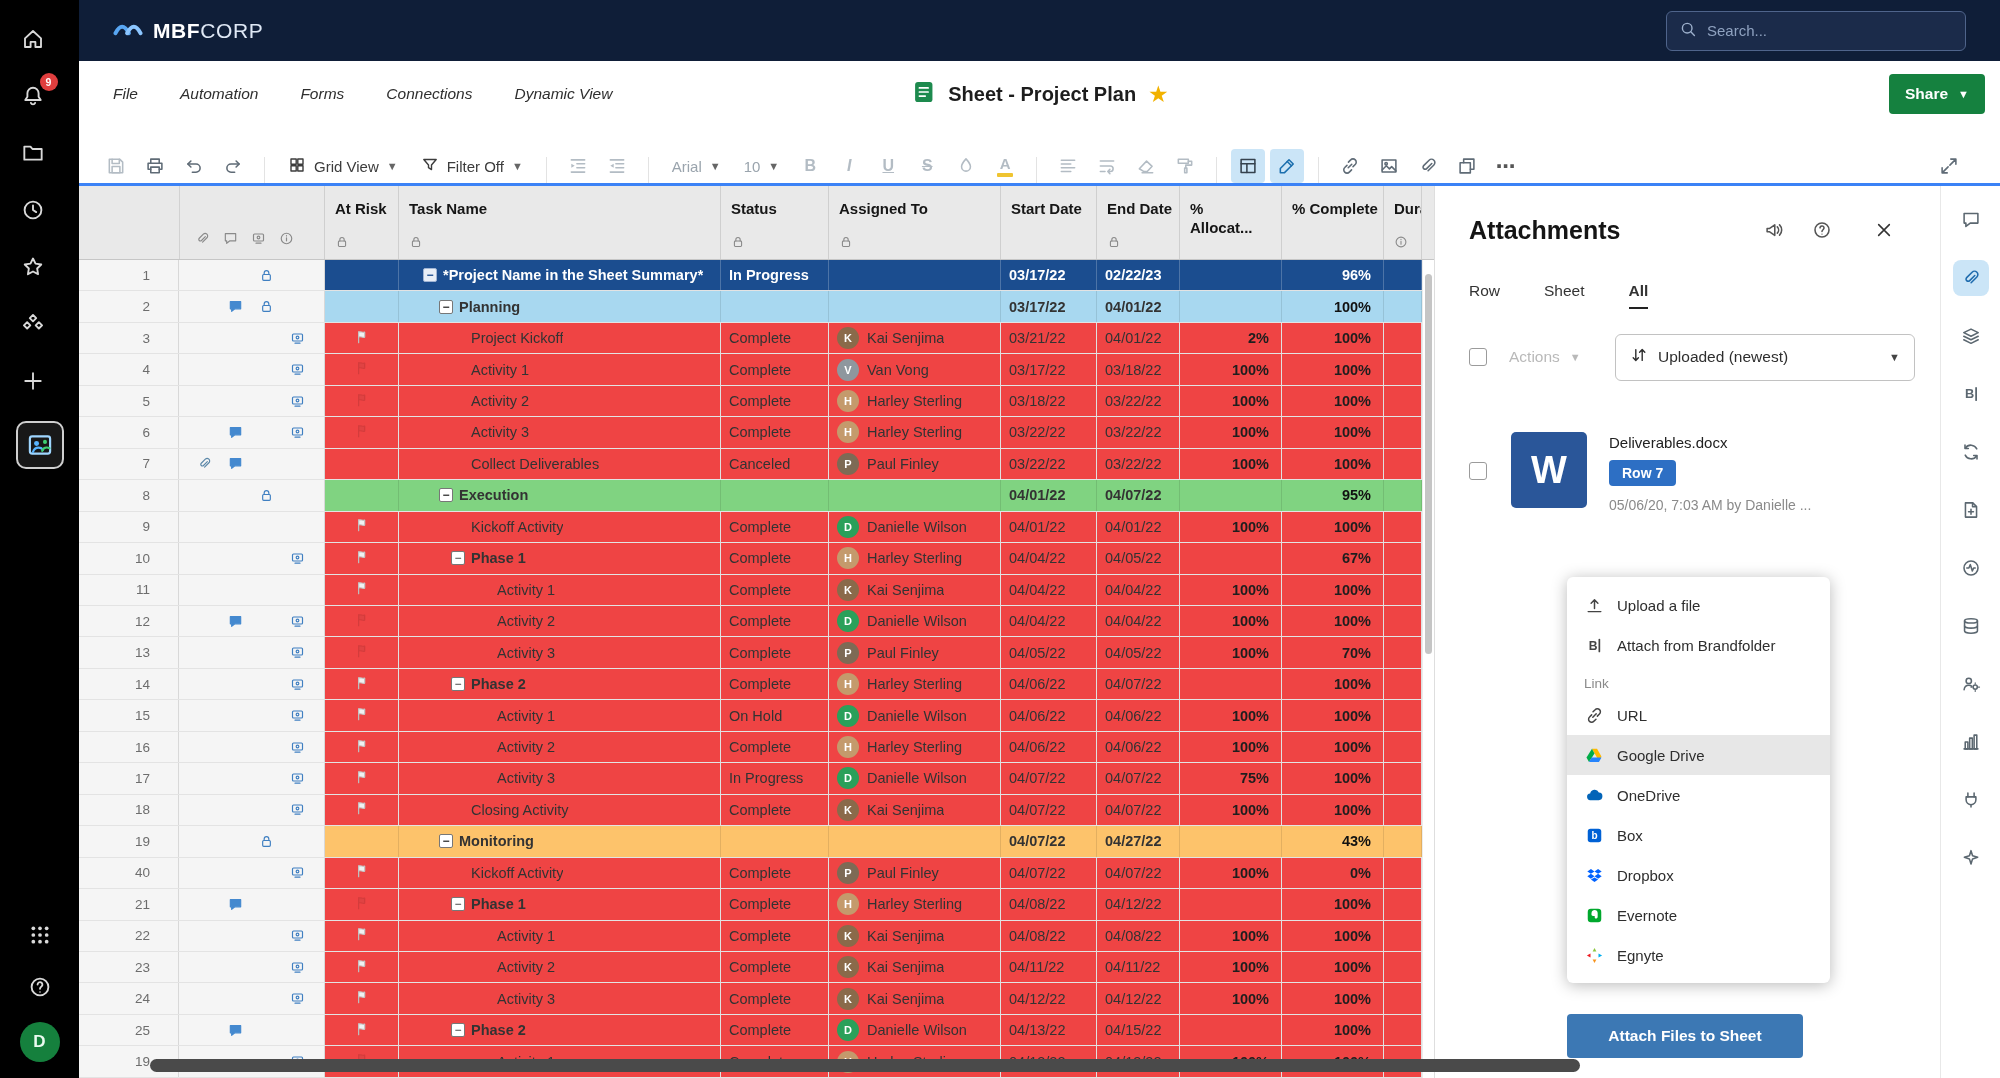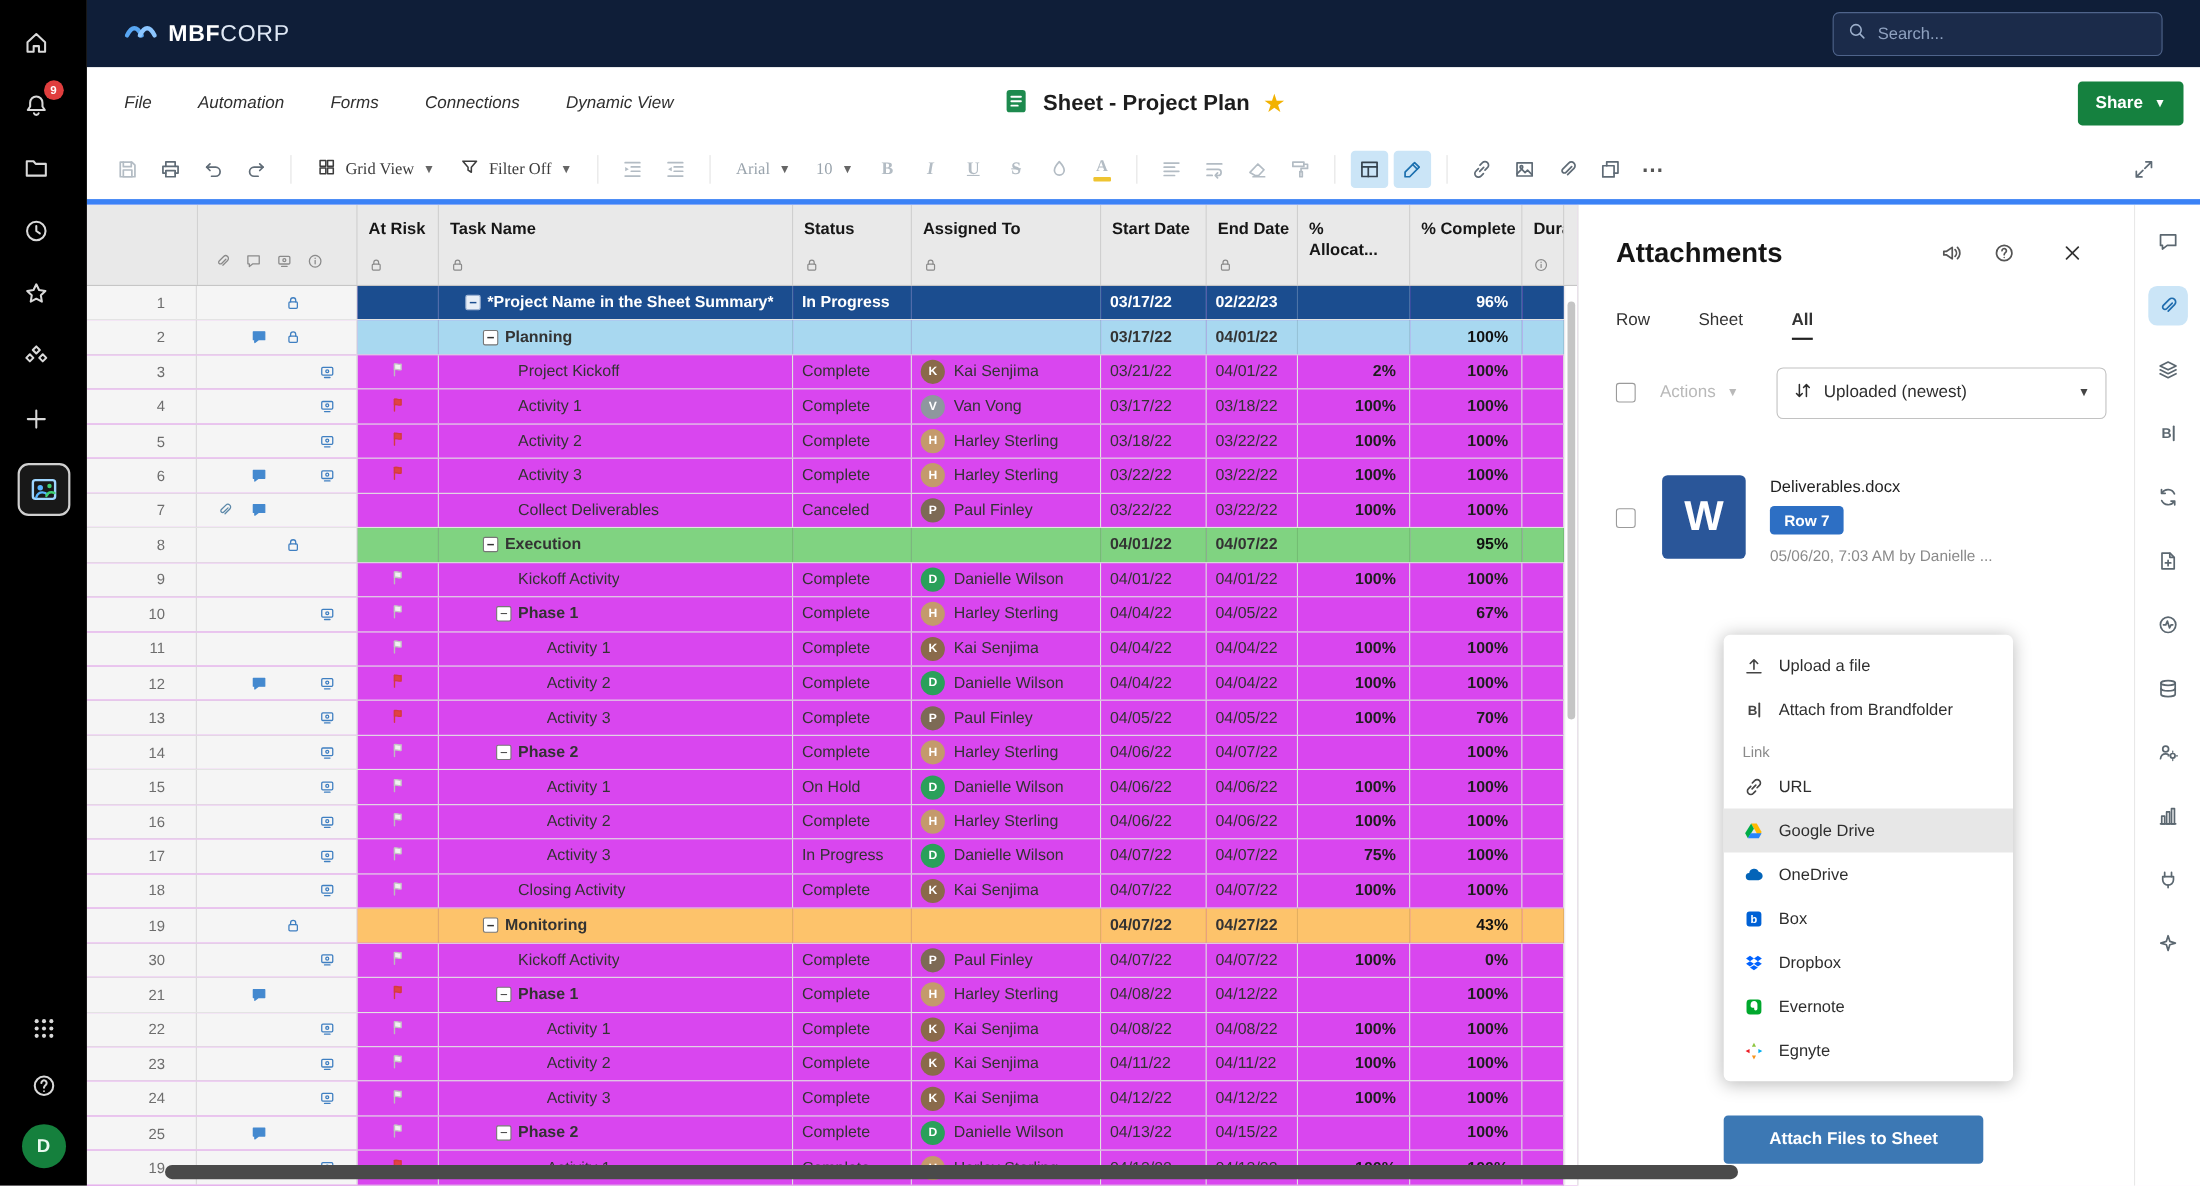--- a/index.html
+++ b/index.html
@@ -34,38 +34,38 @@
   .menu-items{display:flex;gap:42px;padding-left:34px;font-size:15.5px;color:#2f2f2f;}
   .menu-item{cursor:pointer;font-style:italic;}
   .sheet-title{position:absolute;left:50%;transform:translateX(-50%);display:flex;align-items:center;gap:12px;}
   .sheet-title .name{font-size:20px;font-weight:bold;color:#1d1d1d;}
   .fav-star{color:#f2b200;font-size:23px;line-height:1;cursor:pointer;}
   .share-btn{position:absolute;right:15px;top:13px;height:40px;padding:0 16px;background:#15813f;color:#fff;
     font-size:15.5px;font-weight:bold;border:none;border-radius:4px;display:flex;align-items:center;gap:10px;cursor:pointer;}
   .car{font-size:11px;line-height:1;}
 
   
-  .toolbar{position:absolute;left:79px;right:0;top:127px;height:59px;background:#fff;border-bottom:5px solid #3b82f6;
-    display:flex;align-items:center;padding:0 20px;gap:5px;z-index:20;font-family:Liberation Serif, serif;}
+  .toolbar{position:absolute;left:79px;right:0;top:127px;height:59px;background:#fff;border-bottom:3px solid #3b82f6;
+    display:flex;align-items:flex-end;padding:0 20px;gap:5px;z-index:20;}
   .tb{width:34px;height:34px;border-radius:4px;display:flex;align-items:center;justify-content:center;color:#5f6b76;cursor:pointer;flex:0 0 auto;}
   .tb.light{color:#b3bcc4;}
   .tb.sel{background:#cbe5f7;color:#1b6fae;}
   .tb-label{display:flex;align-items:center;gap:8px;font-size:15px;color:#3c3c3c;padding:0 9px;height:34px;cursor:pointer;flex:0 0 auto;}
   .tb-label .car{color:#666;}
   .tb-label.light{color:#9aa4ad;}
   .sep{width:1px;height:26px;background:#e3e3e3;margin:0 9px;flex:0 0 auto;}
   .bltr{font-size:16px;font-weight:bold;}
   .a-icon{display:flex;flex-direction:column;align-items:center;line-height:1;}
   .a-icon .a{font-size:15px;font-weight:bold;}
   .a-icon .bar{width:16px;height:4px;background:#efc431;margin-top:2px;border-radius:1px;}
   .tb-more{font-size:20px;font-weight:bold;color:#555;letter-spacing:1px;}
   .tb-expand{margin-left:auto;margin-right:14px;}
 
   
-  .grid{position:absolute;left:79px;top:186px;width:1355px;bottom:0;background:#d946ef;overflow:hidden;}
+  .grid{position:absolute;left:79px;top:186px;width:1355px;bottom:0;background:#ef4444;overflow:hidden;}
   .ghead{display:flex;height:74px;background:#e9e9e9;border-bottom:1px solid #c6c6c6;}
   .ghead-gutter{width:246px;border-right:1px solid #cfcfcf;position:relative;flex:0 0 auto;}
   .gg-numsep{position:absolute;left:100px;top:0;bottom:0;width:1px;background:#d2d2d2;}
   .gg-icons{position:absolute;left:116px;bottom:9px;display:flex;gap:13px;color:#8a8a8a;}
   .gcol{position:relative;border-right:1px solid #cfcfcf;padding:14px 8px 0 10px;font-size:15px;font-weight:bold;
     color:#161616;overflow:hidden;flex:0 0 auto;cursor:pointer;}
   .gcol-label{white-space:nowrap;line-height:1.25;}
   .wrapcol .gcol-label{white-space:normal;width:72px;}
   .gcol-sub{position:absolute;left:10px;bottom:7px;color:#8a8a8a;}
   .gbody{position:relative;}
@@ -1154,21 +1154,21 @@
           <div class="cell" style="width: 108px;"></div>
           <div class="cell c-assign" style="width: 172px;"></div>
           <div class="cell" style="width: 96px;">04/07/22</div>
           <div class="cell" style="width: 83px;">04/27/22</div>
           <div class="cell r pct" style="width: 102px;"></div>
           <div class="cell r pct" style="width: 102px;">43%</div>
           <div class="cell c-dura" style="width: 38px;"></div>
         </div>
       </div>
       <div class="grow">
-        <div class="c-num">30</div>
+        <div class="c-num">40</div>
         <div class="c-ic">
           <span class="slot"></span>
           <span class="slot"></span>
           <span class="slot"></span>
           <span class="slot gut-proof">
             <svg width="15" height="15" viewBox="0 0 18 18" fill="none" stroke="currentColor" stroke-width="1.4" stroke-linecap="round" stroke-linejoin="round">
               <rect x="3" y="3.6" width="12" height="8.4" rx="1.2"></rect>
               <circle cx="9" cy="7.8" r="1.6"></circle>
               <path d="M6 14.6h6"></path>
             </svg>

